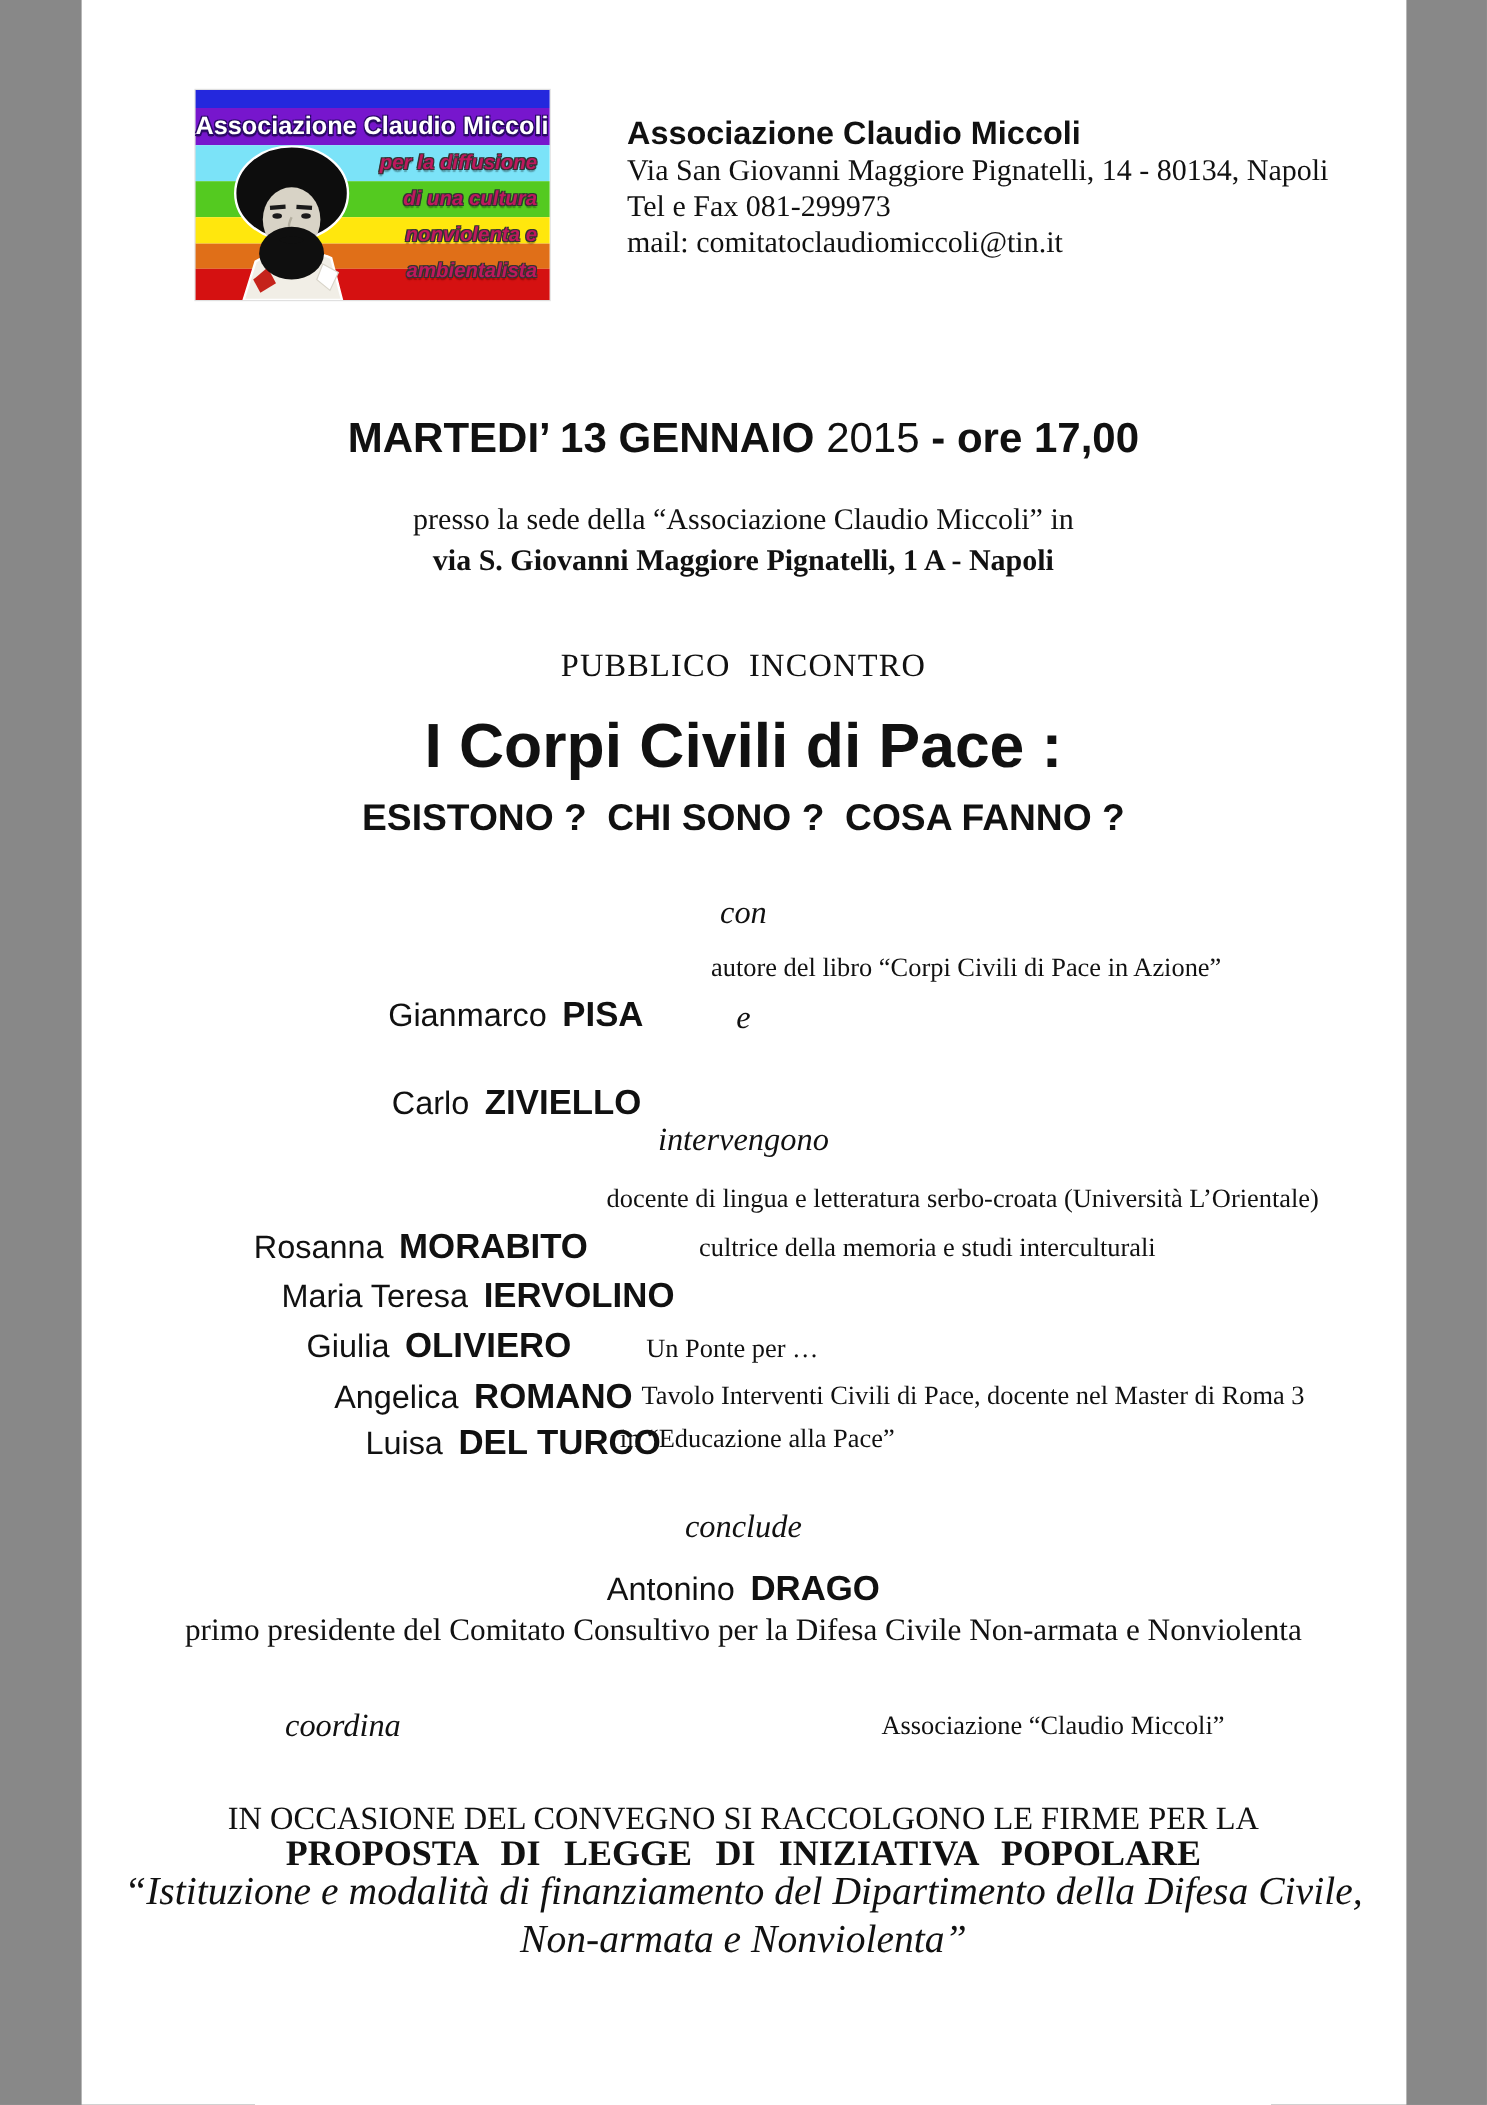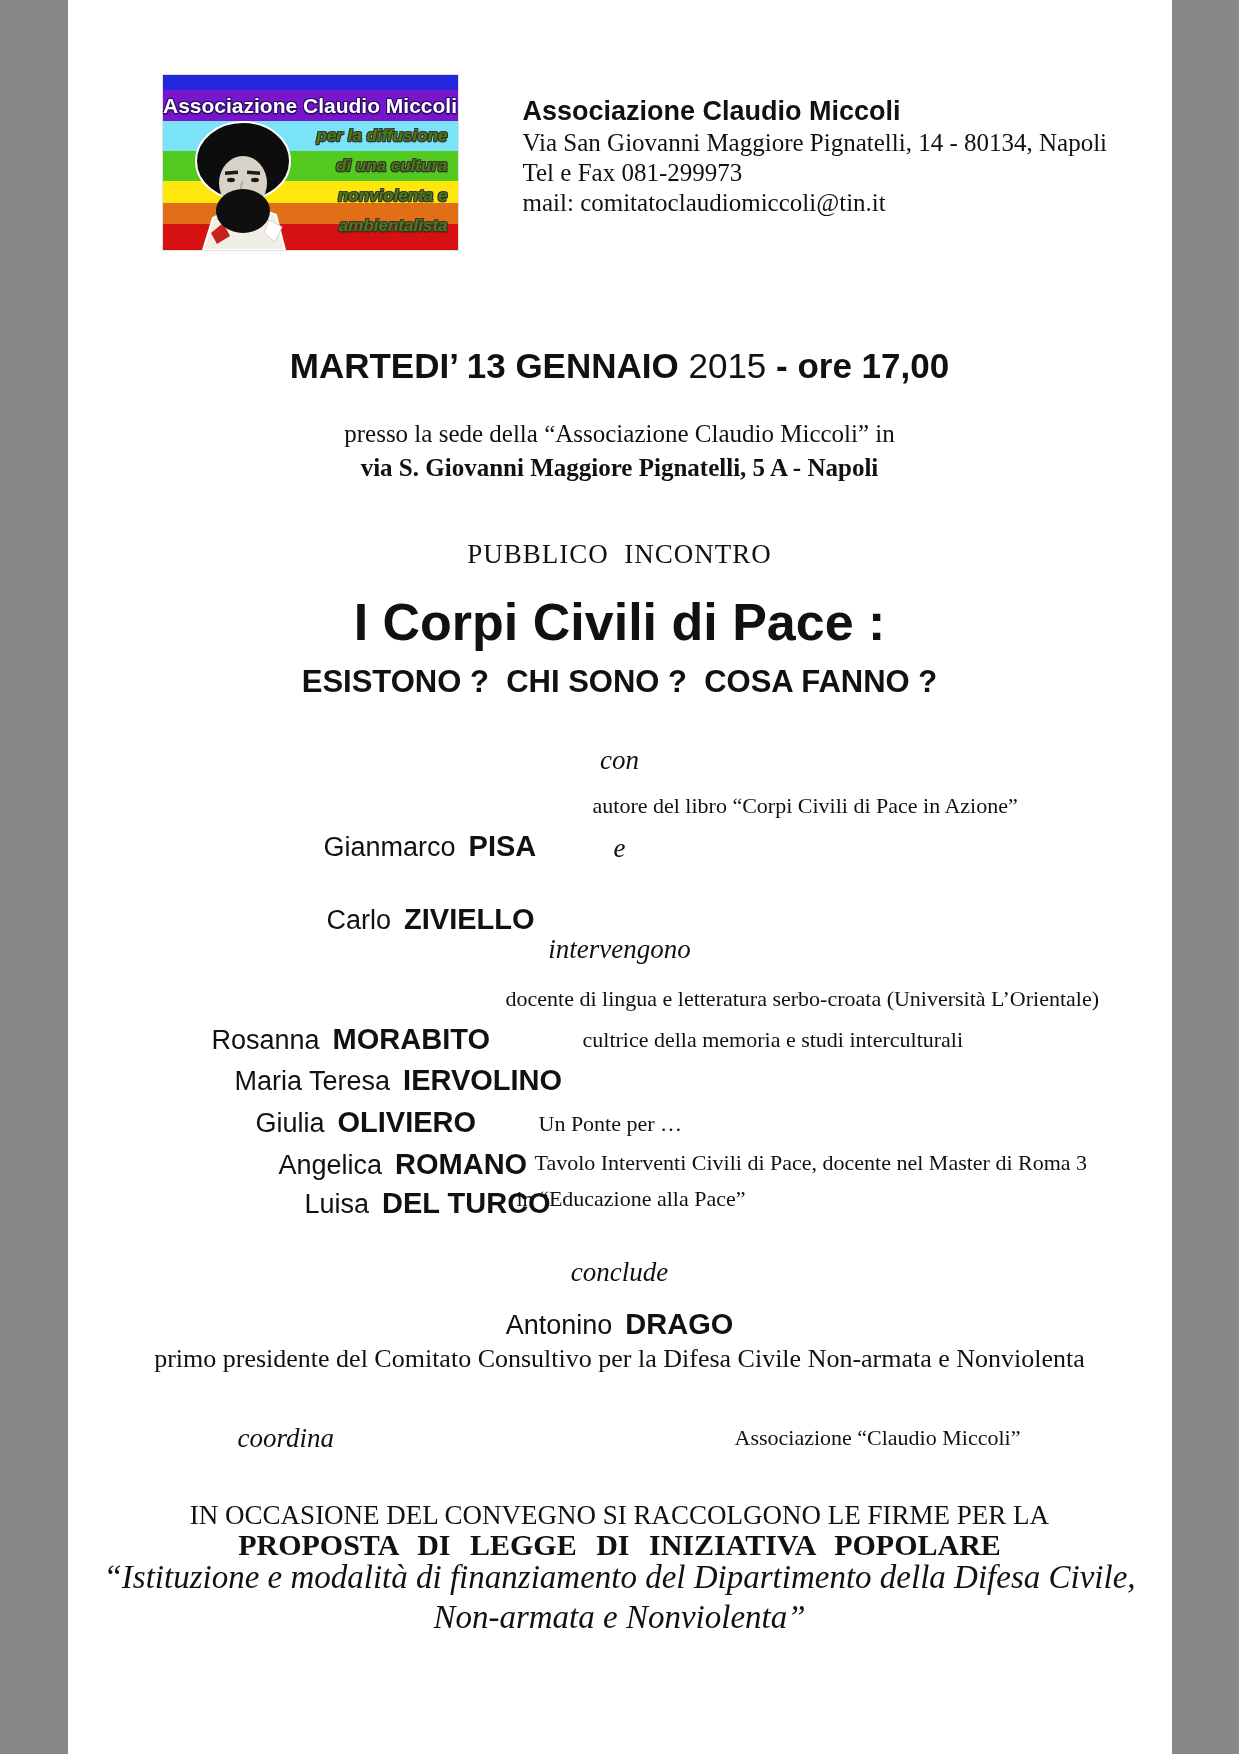--- a/index.html
+++ b/index.html
@@ -23,21 +23,21 @@
   .band{width:100%;}
   .logo-title{
     display:block;text-align:center;line-height:31px;
     font-size:21px;font-weight:bold;color:#fff;
     font-family:"Liberation Sans","DejaVu Sans",sans-serif;
     text-shadow:-1px -1px 0 #2a0a66,1px -1px 0 #2a0a66,-1px 1px 0 #2a0a66,1px 1px 0 #2a0a66,0 2px 1px rgba(0,0,0,.35);
     white-space:nowrap;
   }
   .tagline{
     position:absolute;right:10px;height:20px;line-height:20px;
-    font-size:17px;font-weight:bold;font-style:italic;color:#4d7c0f;
+    font-size:17px;font-weight:bold;font-style:italic;color:#be185d;
     font-family:"Liberation Sans","DejaVu Sans",sans-serif;
     text-shadow:-1px -1px 0 #333,1px -1px 0 #333,-1px 1px 0 #333,1px 1px 0 #333,0 2px 1px rgba(0,0,0,.3);
     white-space:nowrap;
   }
   .portrait{position:absolute;left:10px;bottom:0;}
   
   .header-block{position:absolute;left:455px;top:94px;}
   .org-name{font-size:27px;line-height:34px;font-weight:bold;}
   .header-line{font-size:25px;line-height:30px;}
   
@@ -101,21 +101,21 @@
   </div>
 
   <div class="row center" style="top:346px">
     <span class="sans b date-line pre">MARTEDI’ 13 GENNAIO </span><span class="sans date-line pre">2015</span><span class="sans b date-line pre"> - ore 17,00</span>
   </div>
 
   <div class="row center" style="top:414px">
     <span class="serif venue1">presso la sede della “Associazione Claudio Miccoli” in</span>
   </div>
   <div class="row center" style="top:448px">
-    <span class="serif venue2">via S. Giovanni Maggiore Pignatelli, 5 A - Napoli</span>
+    <span class="serif venue2">via S. Giovanni Maggiore Pignatelli, 1 A - Napoli</span>
   </div>
 
   <div class="row center" style="top:534px">
     <span class="serif kind pre">PUBBLICO  INCONTRO</span>
   </div>
 
   <div class="row center" style="top:594px;height:56px">
     <span class="sans event-title pre">I Corpi Civili di Pace :</span>
   </div>
   <div class="row center" style="top:662px">

